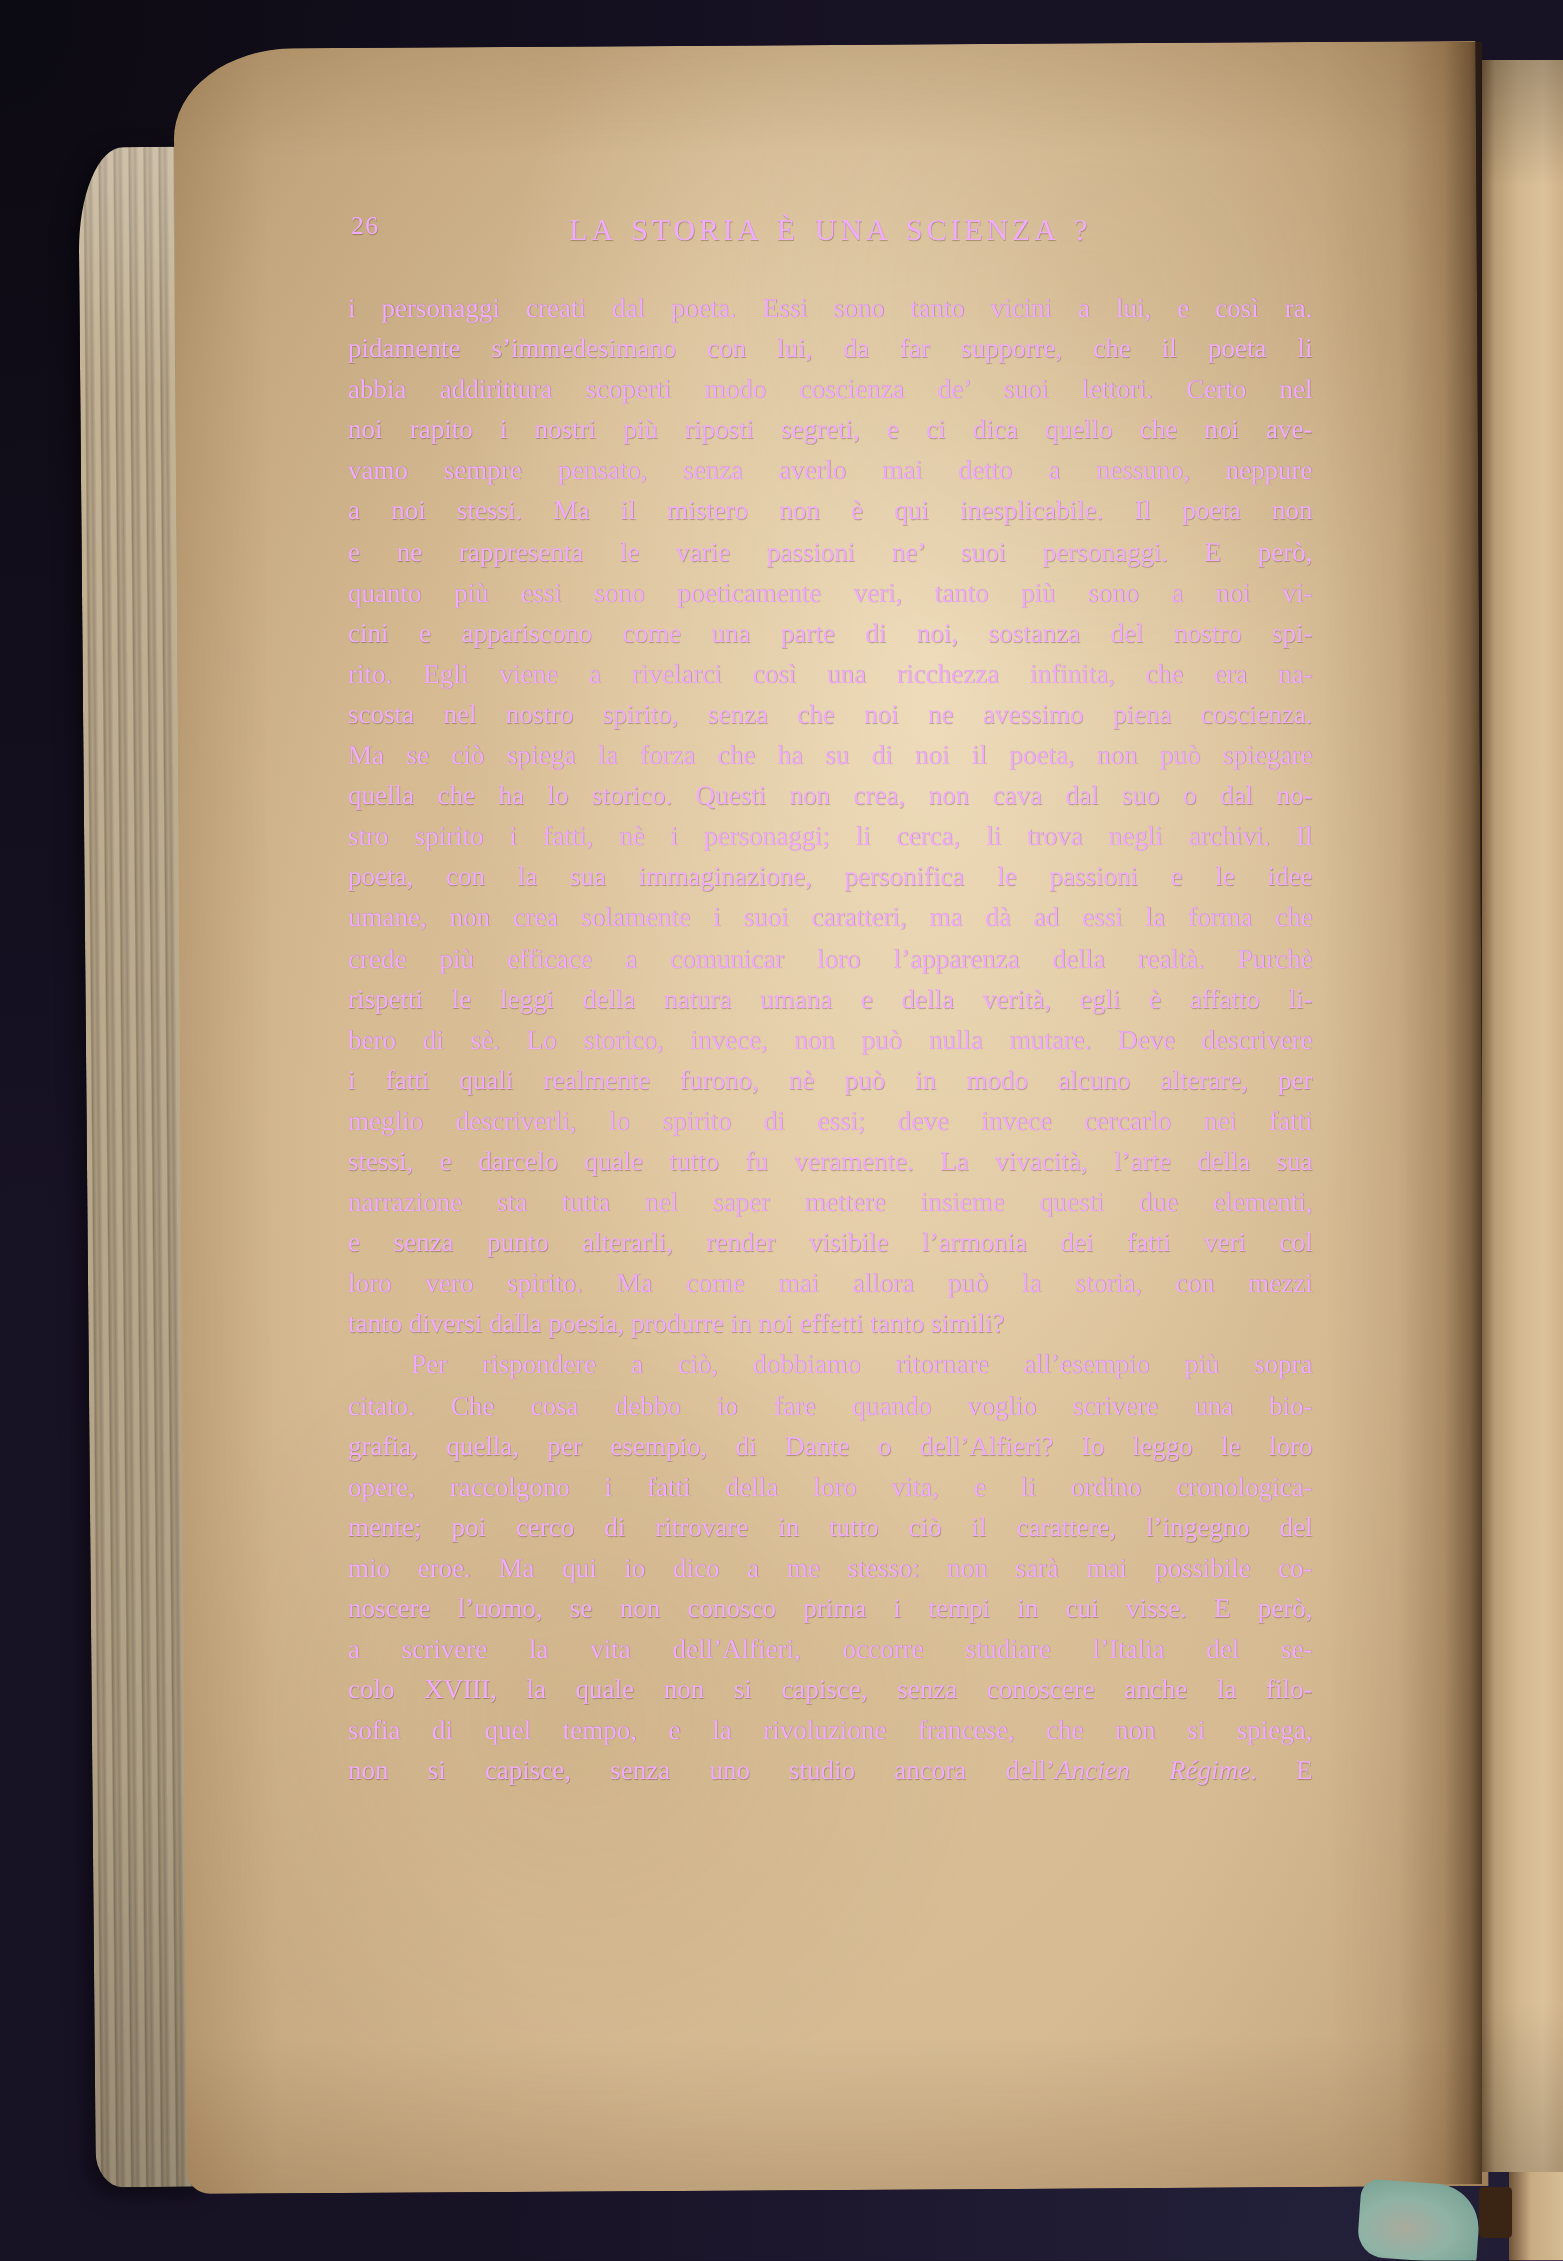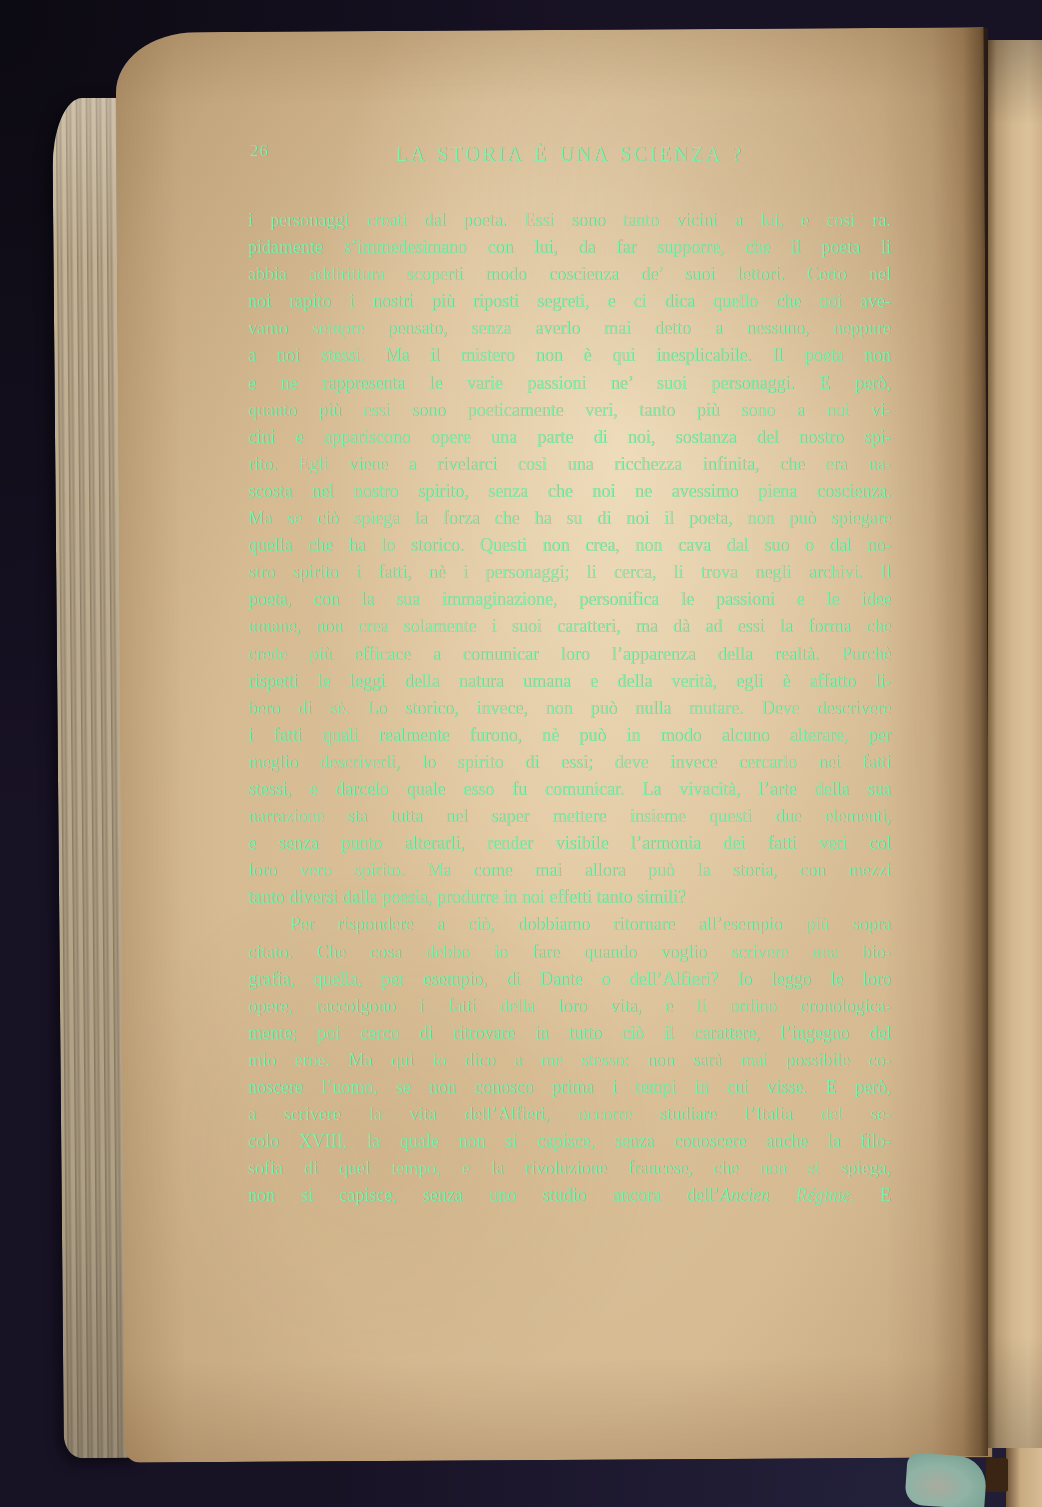--- a/index.html
+++ b/index.html
@@ -61,41 +61,41 @@
     border-radius:12px 30px 4px 18px;
     transform:rotate(4deg);
   }
   .binding-notch {
     position:absolute; left:986px; top:1458px; width:22px; height:34px;
     background:#3a2414; border-radius:3px;
   }
 
   
   .print-area {
-    position:absolute; left:248px; top:141px; width:643px;
-    color:#86efac;
+    position:absolute; left:232px; top:141px; width:643px;
+    color:#f0abfc;
     text-shadow:0.4px 0.4px 0.5px rgba(50,32,12,.30);
   }
   .running-head {
     position:relative; height:24px;
     font-size:17px;
   }
   .folio {
     position:absolute; left:2px; top:0;
     letter-spacing:1px;
   }
   .head-title {
     position:absolute; left:0; right:0; top:2px;
     text-align:center;
     font-size:20px;
     letter-spacing:2.6px;
     word-spacing:3px;
   }
   .body-text {
-    margin-top:42px;
+    margin-top:27px;
     font-size:18px;
   }
   .para .line {
     height:27.1px;
     line-height:27.1px;
     white-space:nowrap;
     text-align:justify;
     text-align-last:justify;
   }
   .para .line.natural { text-align-last:left; }
@@ -125,34 +125,34 @@
   <div class="body-text">
       <div class="para">
         <div class="line">i personaggi creati dal poeta. Essi sono tanto vicini a lui, e così ra.</div>
         <div class="line">pidamente s’immedesimano con lui, da far supporre, che il poeta li</div>
         <div class="line">abbia addirittura scoperti modo coscienza de’ suoi lettori. Certo nel</div>
         <div class="line">noi rapito i nostri più riposti segreti, e ci dica quello che noi ave-</div>
         <div class="line">vamo sempre pensato, senza averlo mai detto a nessuno, neppure</div>
         <div class="line">a noi stessi. Ma il mistero non è qui inesplicabile. Il poeta non</div>
         <div class="line">e ne rappresenta le varie passioni ne’ suoi personaggi. E però,</div>
         <div class="line">quanto più essi sono poeticamente veri, tanto più sono a noi vi-</div>
-        <div class="line">cini e appariscono opere una parte di noi, sostanza del nostro spi-</div>
+        <div class="line">cini e appariscono come una parte di noi, sostanza del nostro spi-</div>
         <div class="line">rito. Egli viene a rivelarci così una ricchezza infinita, che era na-</div>
         <div class="line">scosta nel nostro spirito, senza che noi ne avessimo piena coscienza.</div>
         <div class="line">Ma se ciò spiega la forza che ha su di noi il poeta, non può spiegare</div>
         <div class="line">quella che ha lo storico. Questi non crea, non cava dal suo o dal no-</div>
         <div class="line">stro spirito i fatti, nè i personaggi; li cerca, li trova negli archivi. Il</div>
         <div class="line">poeta, con la sua immaginazione, personifica le passioni e le idee</div>
         <div class="line">umane, non crea solamente i suoi caratteri, ma dà ad essi la forma che</div>
         <div class="line">crede più efficace a comunicar loro l’apparenza della realtà. Purchè</div>
         <div class="line">rispetti le leggi della natura umana e della verità, egli è affatto li-</div>
         <div class="line">bero di sè. Lo storico, invece, non può nulla mutare. Deve descrivere</div>
         <div class="line">i fatti quali realmente furono, nè può in modo alcuno alterare, per</div>
         <div class="line">meglio descriverli, lo spirito di essi; deve invece cercarlo nei fatti</div>
-        <div class="line">stessi, e darcelo quale esso fu comunicar. La vivacità, l’arte della sua</div>
+        <div class="line">stessi, e darcelo quale tutto fu veramente. La vivacità, l’arte della sua</div>
         <div class="line">narrazione sta tutta nel saper mettere insieme questi due elementi,</div>
         <div class="line">e senza punto alterarli, render visibile l’armonia dei fatti veri col</div>
         <div class="line">loro vero spirito. Ma come mai allora può la storia, con mezzi</div>
         <div class="line natural">tanto diversi dalla poesia, produrre in noi effetti tanto simili?</div>
       </div>
       <div class="para">
         <div class="line indent">Per rispondere a ciò, dobbiamo ritornare all’esempio più sopra</div>
         <div class="line">citato. Che cosa debbo io fare quando voglio scrivere una bio-</div>
         <div class="line">grafia, quella, per esempio, di Dante o dell’Alfieri? Io leggo le loro</div>
         <div class="line">opere, raccolgono i fatti della loro vita, e li ordino cronologica-</div>

